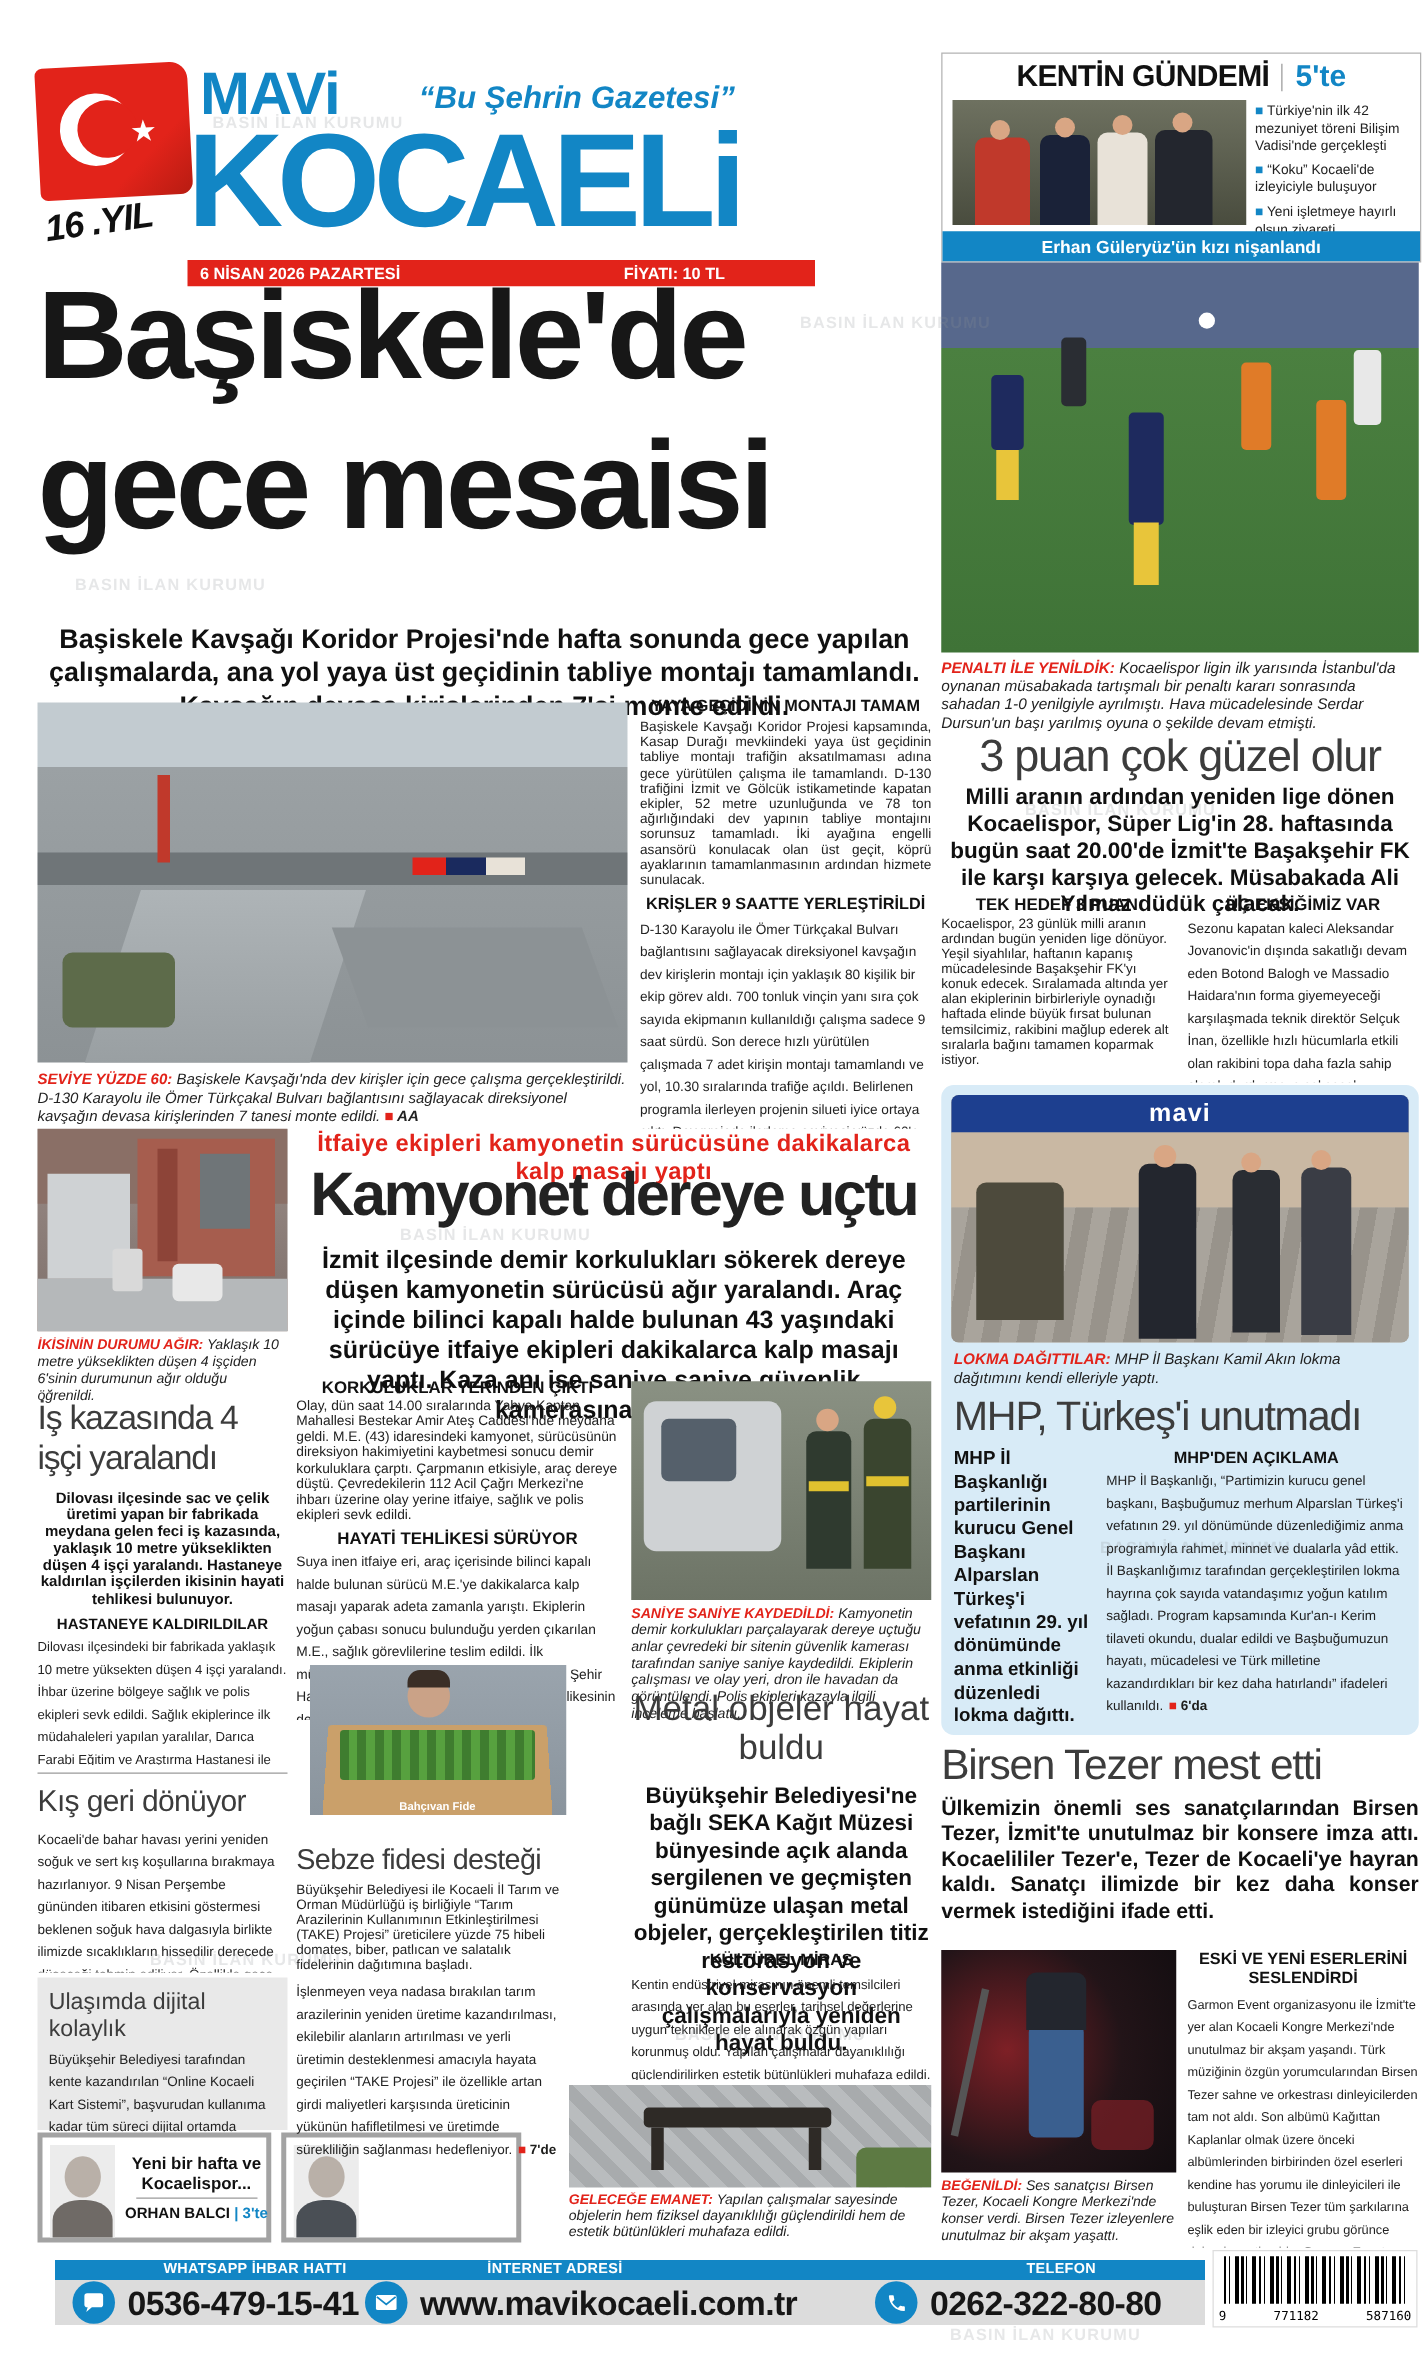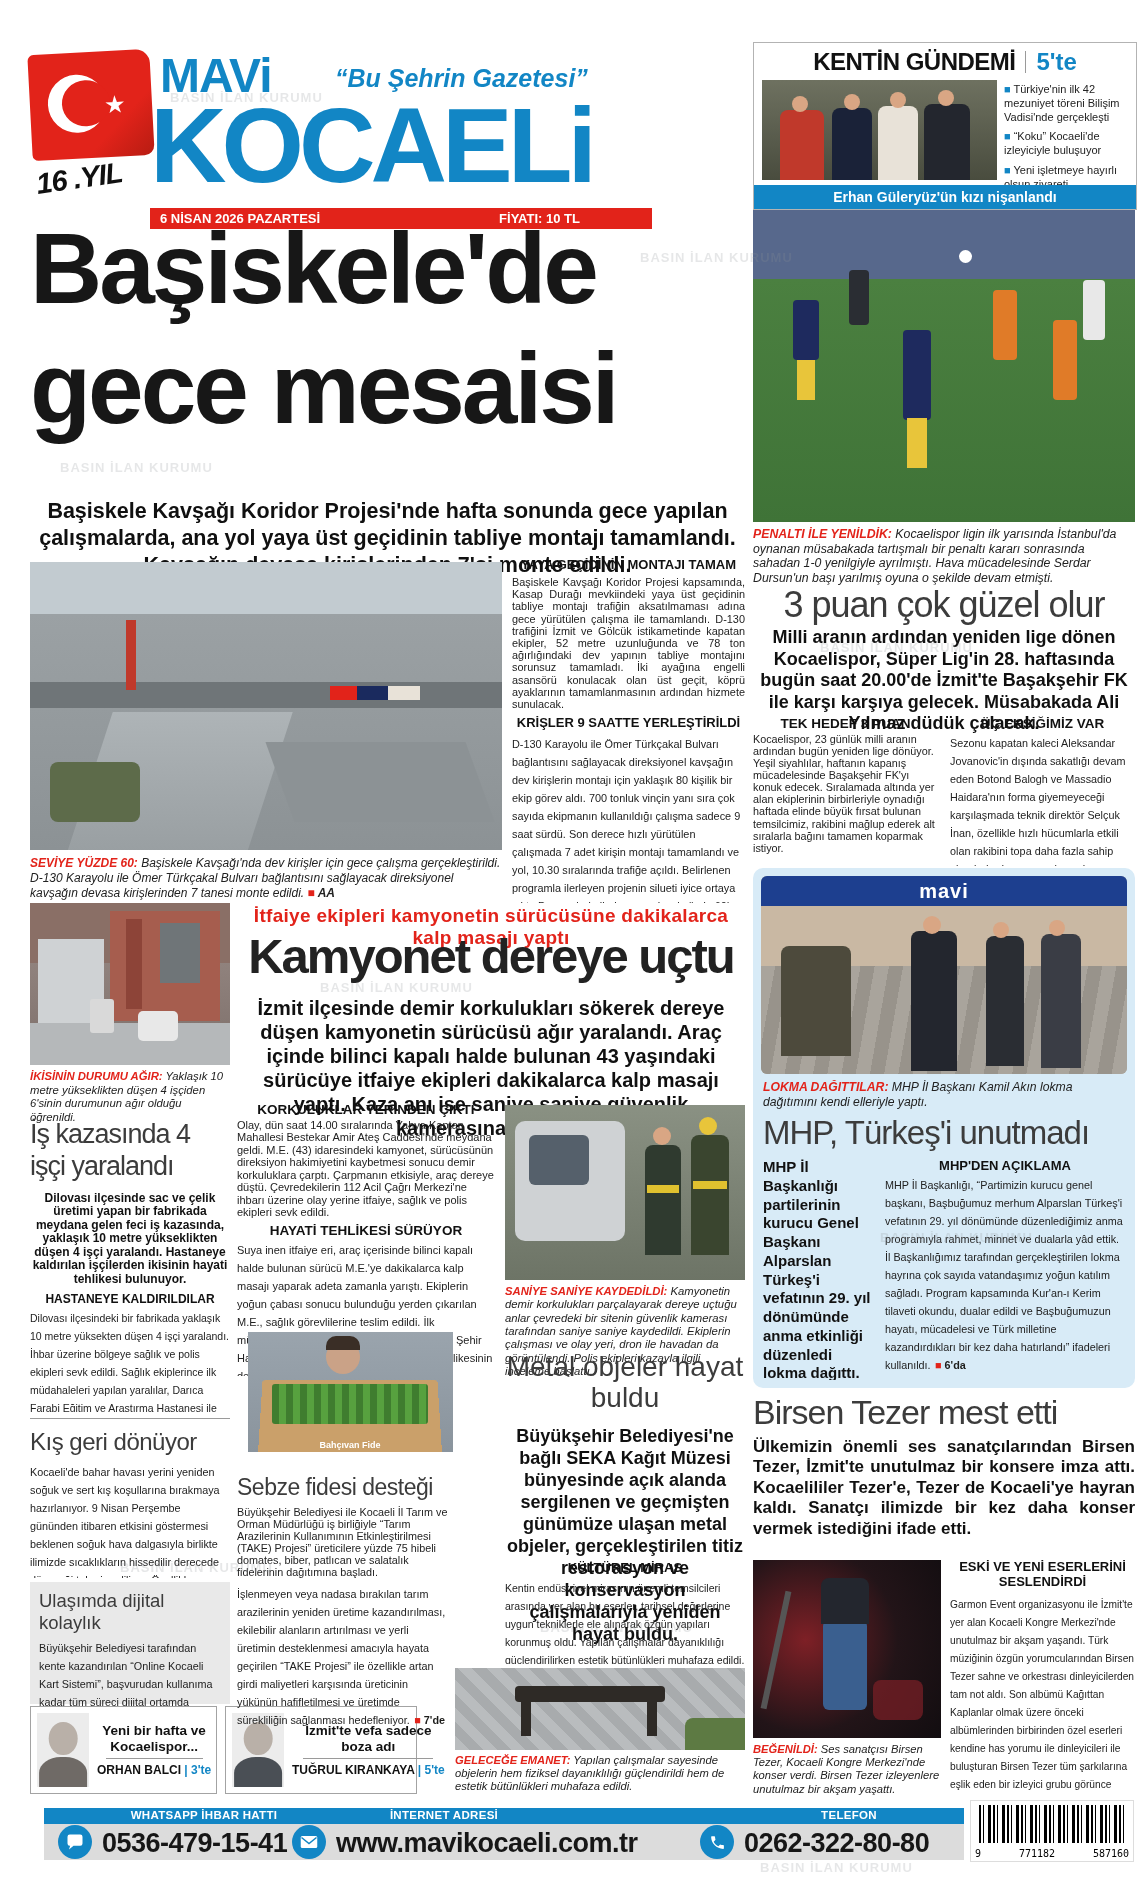--- a/index.html
+++ b/index.html
@@ -52,21 +52,21 @@
   .ph-mhp{background:#b9b2a6;}
   .ph-sebze{background:linear-gradient(#9aa4ad,#8a949d);}
   .ph-bench{background:repeating-linear-gradient(45deg,#b9bcbe 0 10px,#a8abad 10px 20px);}
   .ph-concert{background:radial-gradient(circle at 28% 45%,#7e2026 0,#221418 55%,#120d10 100%);}
   .portrait{background:#ececec;position:relative;overflow:hidden;flex:none;}
   .portrait .head{position:absolute;left:50%;top:12%;width:55%;height:45%;transform:translateX(-50%);
       border-radius:50%;background:#b9b0a8;}
   .portrait .torso{position:absolute;left:50%;bottom:-8%;width:92%;height:48%;transform:translateX(-50%);
       border-radius:45% 45% 0 0;background:#6f6a66;}
   
-  .card{position:absolute;border:1px solid #a3a3a3;background:#fff;display:flex;gap:8px;padding:6px;box-sizing:border-box;}
+  .card{position:absolute;border:4px solid #a3a3a3;background:#fff;display:flex;gap:8px;padding:6px;box-sizing:border-box;}
   .card .right{flex:1;display:flex;flex-direction:column;align-items:center;justify-content:center;gap:4px;}
   .card .ctitle{font-size:13.5px;font-weight:700;text-align:center;line-height:1.15;color:#111;}
   .card .crule{width:85%;height:1px;background:#9a9a9a;}
   .card .cby{font-size:12px;font-weight:700;color:#111;white-space:nowrap;}
   .card .cpage{color:#1286c5;}
   .card .cpage::before{content:"| ";color:#1286c5;}
   .bluebar{position:absolute;background:#1286c5;}
   .bluebar span{position:absolute;top:1px;color:#fff;font-size:11.5px;font-weight:700;letter-spacing:.3px;}
   .graybar{position:absolute;background:#dcdcdc;}
   .cicon{position:absolute;width:34px;height:34px;border-radius:50%;background:#1286c5;
@@ -287,26 +287,20 @@
       <div class="crule"></div>
       <div class="cby"><span>ORHAN BALCI</span>
         <span class="cpage">3'te</span></div>
     </div>
   </div>
   <div class="card" style="left:225px;top:1706px;width:192px;height:88px;">
     <div class="portrait" style="width:52px;height:74px;">
       <div class="head"></div>
         <div class="torso" style="background:#4a4f55;"></div>
     </div>
-    <div class="right">
-      <div class="ctitle">İzmit'te vefa sadece boza adı</div>
-      <div class="crule"></div>
-      <div class="cby"><span>TUĞRUL KIRANKAYA</span>
-        <span class="cpage">5'te</span></div>
-    </div>
   </div>
 
   <div class="photo ph-sebze" style="left:248px;top:1332px;width:205px;height:120px;">
     <div style="left:78px;top:8px;width:34px;height:34px;border-radius:50%;background:#caa287;"></div>
     <div style="left:78px;top:4px;width:34px;height:14px;border-radius:10px 10px 0 0;background:#3a2e26;"></div>
     <div style="left:12px;top:46px;width:180px;height:86px;background:#caa06a;transform:perspective(200px) rotateX(8deg);border-radius:4px;"></div>
     <div style="left:24px;top:52px;width:156px;height:40px;background:repeating-linear-gradient(90deg,#3f7d2f 0 7px,#57a13f 7px 14px);border-radius:3px;"></div>
     <div style="left:52px;top:108px;width:100px;text-align:center;font-size:9px;color:#fff;font-weight:700;">Bahçıvan Fide</div>
   </div>
   <div class="abs thinhead" style="left:237px;top:1474px;width:225px;font-size:23px;letter-spacing:-0.5px;">Sebze fidesi desteği</div>

